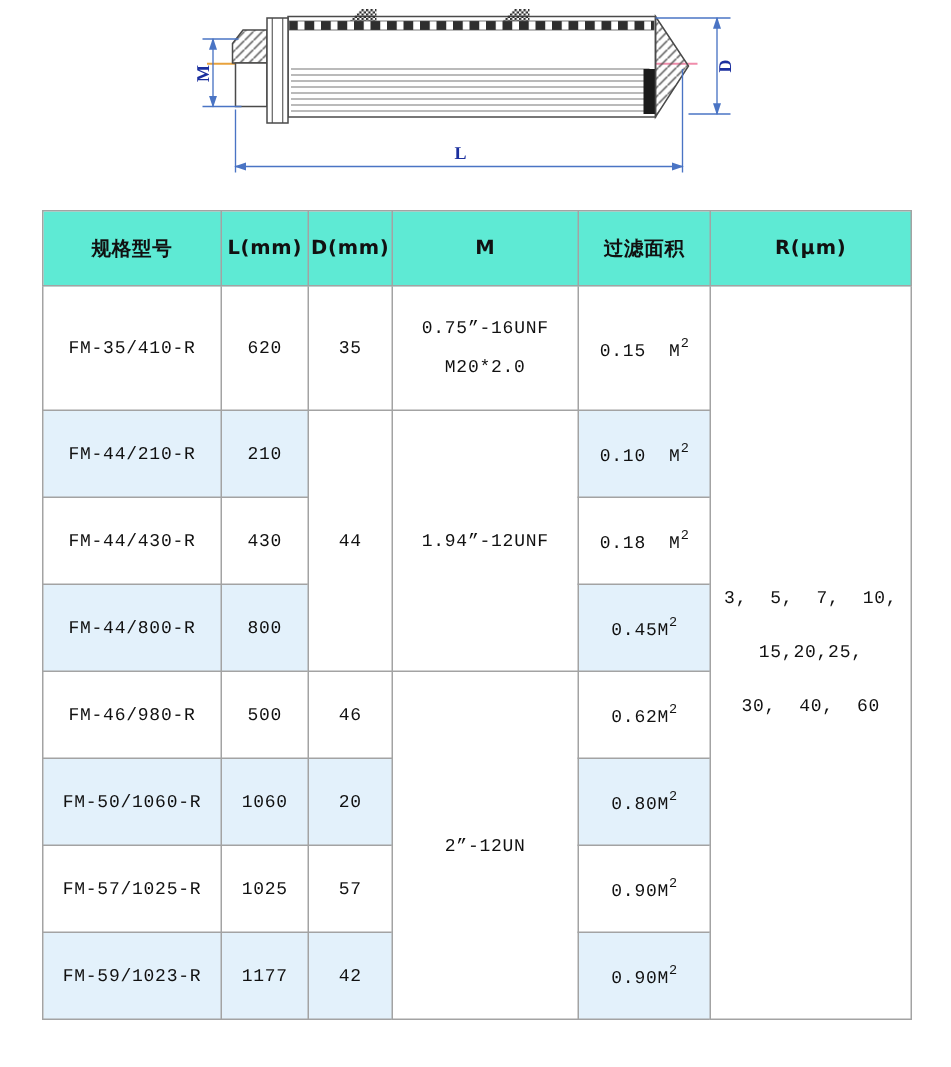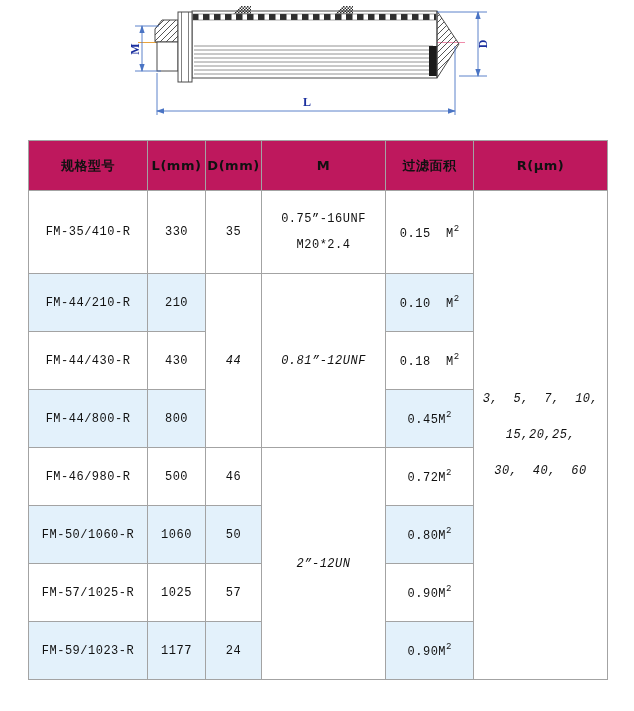--- a/index.html
+++ b/index.html
@@ -13,27 +13,27 @@
   .dim-label{font-family:"Liberation Serif","DejaVu Serif",serif;font-weight:bold;font-size:12px;fill:#1b2f9e;}
   
   .spec-table{
     position:absolute;left:28px;top:140px;width:579px;border-collapse:collapse;table-layout:fixed;
   }
   .spec-table td,.spec-table th{
     border:1px solid #a3a3a3;text-align:center;vertical-align:middle;
     font-size:12px;font-weight:normal;letter-spacing:0.5px;padding:0;background:#ffffff;
   }
   .spec-table th{
-    height:49px;background:#be185d;font-weight:bold;font-size:13px;
+    height:49px;background:#5eead4;font-weight:bold;font-size:13px;
     font-family:"DejaVu Sans","Liberation Sans",sans-serif;
   }
   tr.h1 td{height:82px;}
   tr.hn td{height:57px;}
   tr.alt td{background:#e3f1fb;margin-left:21px;}
-  td.white{background:#ffffff !important;font-style:italic;}
+  td.white{background:#ffffff !important;}
   .m-line{line-height:26px;white-space:pre;}
   .area-val{white-space:pre;}
   sup.sq{font-size:9px;vertical-align:6px;letter-spacing:0;}
   .r-line{line-height:36px;white-space:pre;}
 </style>
 </head>
 <body>
 
 <div class="drawing">
   <svg width="390" height="122" viewBox="0 0 390 122">
@@ -120,76 +120,76 @@
     <th>规格型号</th>
     <th>L(mm)</th>
     <th>D(mm)</th>
     <th>M</th>
     <th>过滤面积</th>
     <th>R(μm)</th>
   </tr>
 
   <tr class="h1">
     <td>FM-35/410-R</td>
-    <td>330</td>
+    <td>620</td>
     <td>35</td>
     <td>
       <div class="m-line">0.75”-16UNF</div>
-      <div class="m-line">M20*2.4</div>
+      <div class="m-line">M20*2.0</div>
     </td>
     <td><span class="area-val">0.15  M</span><sup class="sq">2</sup></td>
     <td class="white" rowspan="8">
       <div class="r-line">3,  5,  7,  10,</div>
       <div class="r-line">15,20,25,</div>
       <div class="r-line">30,  40,  60</div>
     </td>
   </tr>
 
   <tr class="hn alt">
     <td>FM-44/210-R</td>
     <td>210</td>
     <td class="white" rowspan="3">44</td>
-    <td class="white" rowspan="3">0.81”-12UNF</td>
+    <td class="white" rowspan="3">1.94”-12UNF</td>
     <td><span class="area-val">0.10  M</span><sup class="sq">2</sup></td>
   </tr>
 
   <tr class="hn">
     <td>FM-44/430-R</td>
     <td>430</td>
     <td><span class="area-val">0.18  M</span><sup class="sq">2</sup></td>
   </tr>
 
   <tr class="hn alt">
     <td>FM-44/800-R</td>
     <td>800</td>
     <td><span class="area-val">0.45M</span><sup class="sq">2</sup></td>
   </tr>
 
   <tr class="hn">
     <td>FM-46/980-R</td>
     <td>500</td>
     <td>46</td>
     <td class="white" rowspan="4">2”-12UN</td>
-    <td><span class="area-val">0.72M</span><sup class="sq">2</sup></td>
+    <td><span class="area-val">0.62M</span><sup class="sq">2</sup></td>
   </tr>
 
   <tr class="hn alt">
     <td>FM-50/1060-R</td>
     <td>1060</td>
-    <td>50</td>
+    <td>20</td>
     <td><span class="area-val">0.80M</span><sup class="sq">2</sup></td>
   </tr>
 
   <tr class="hn">
     <td>FM-57/1025-R</td>
     <td>1025</td>
     <td>57</td>
     <td><span class="area-val">0.90M</span><sup class="sq">2</sup></td>
   </tr>
 
   <tr class="hn alt">
     <td>FM-59/1023-R</td>
     <td>1177</td>
-    <td>24</td>
+    <td>42</td>
     <td><span class="area-val">0.90M</span><sup class="sq">2</sup></td>
   </tr>
 </tbody>
   </table>
 
 </body></html>

